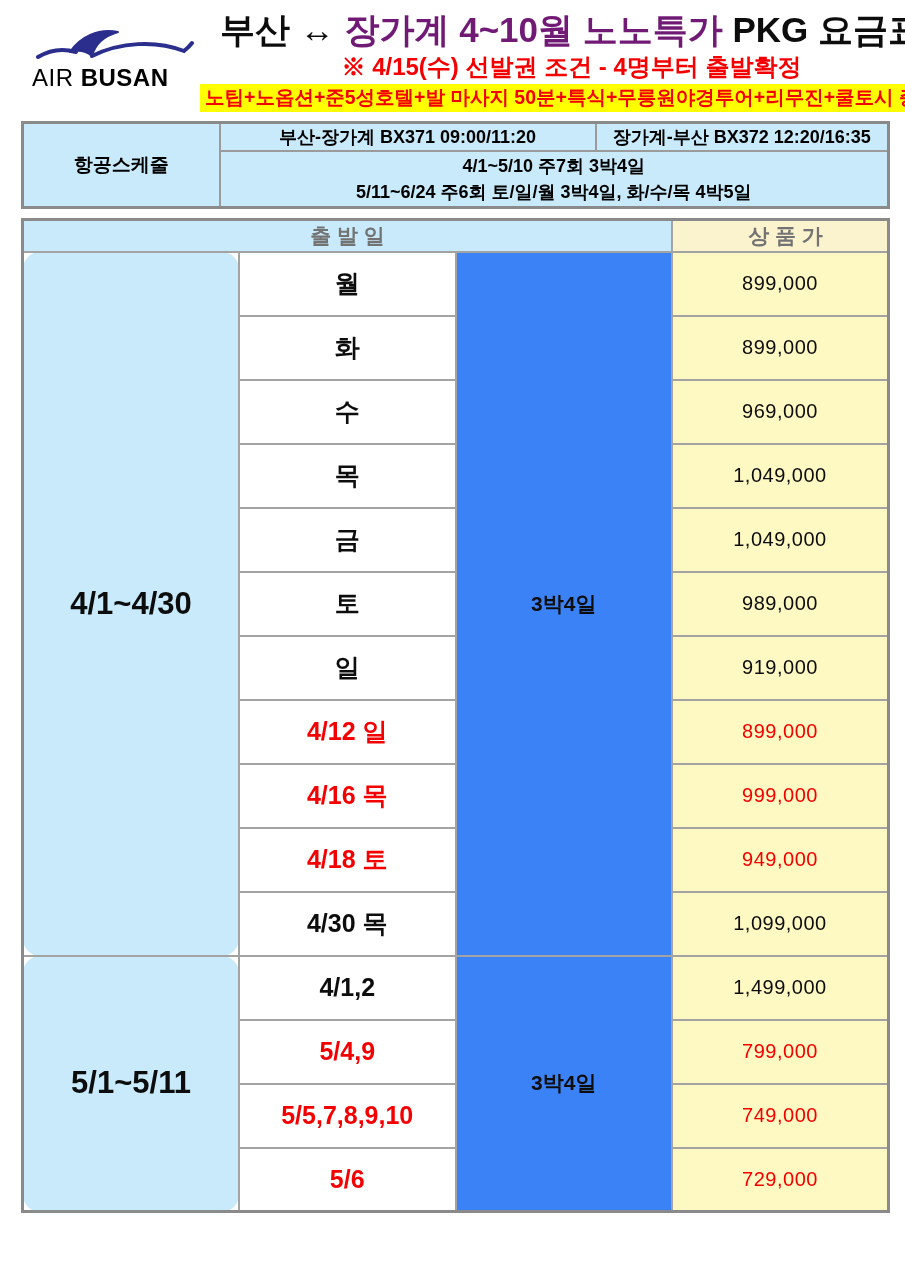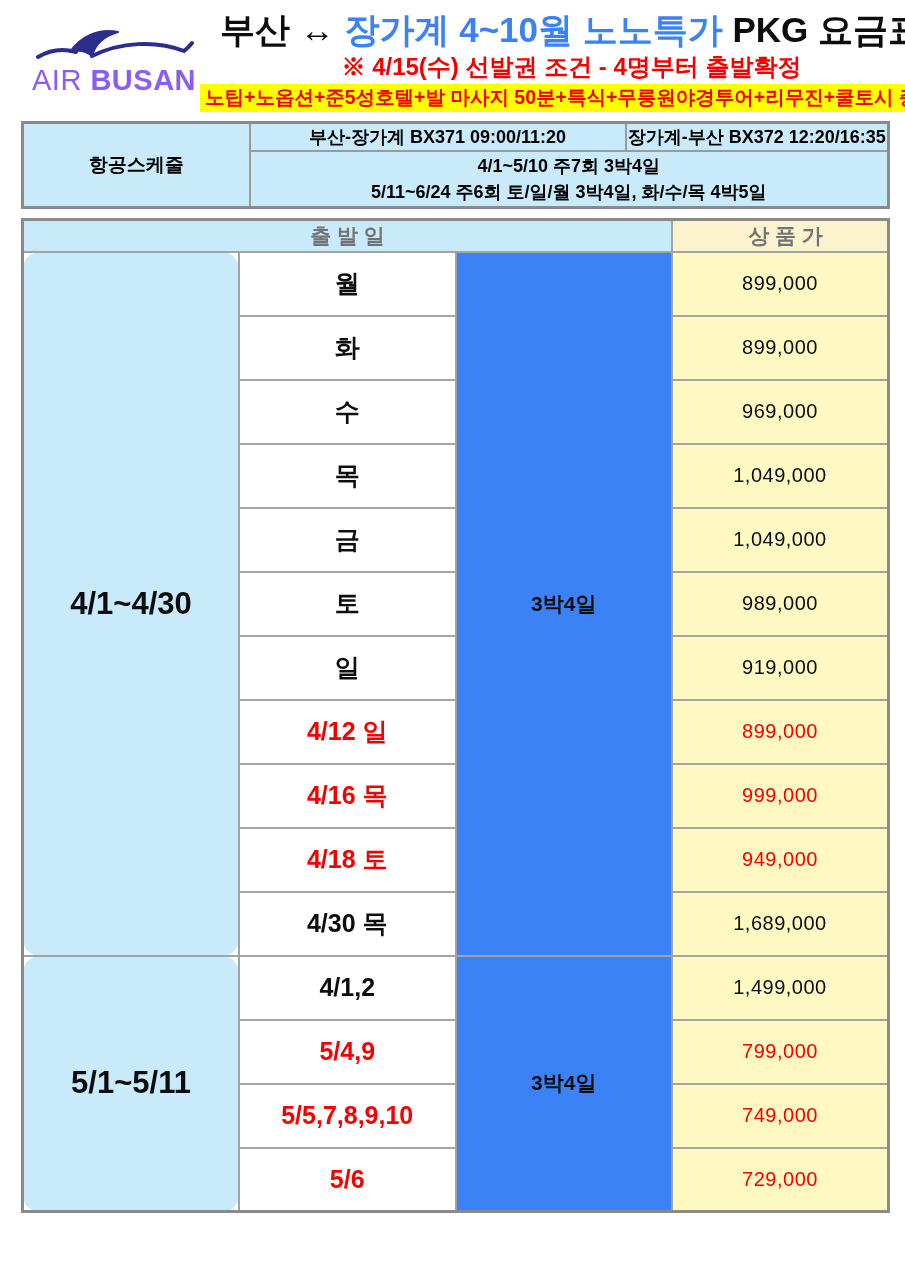--- a/index.html
+++ b/index.html
@@ -8,43 +8,43 @@
     width: 905px; height: 1280px;
     background: #ffffff;
     font-family: "Liberation Sans", sans-serif;
     color: #111;
     overflow: hidden;
   }
   
   .header { display: flex; padding-top: 8px; }
   .logo-box { width: 200px; flex: 0 0 200px; padding: 16px 0 0 32px; }
   .logo-bird { display: block; margin-left: 4px; }
-  .logo-text { font-size: 29px; color: #8b5cf6; white-space: nowrap; margin-top: -4px; letter-spacing: 0.5px; }
+  .logo-text { font-size: 24px; color: #000000; white-space: nowrap; margin-top: -4px; letter-spacing: 0.5px; }
   .logo-text .air { font-weight: normal; }
   .logo-text .busan { font-weight: bold; }
   .header-main { flex: 1 1 auto; text-align: center; padding-right: 10px; }
   .title-line { font-size: 35px; font-weight: bold; line-height: 1.25; white-space: nowrap; color: #0d0d0d; }
-  .title-line .blue { color: #3b82f6; }
+  .title-line .blue { color: #701a75; }
   .subtitle-line { font-size: 24px; font-weight: bold; color: #f50000; line-height: 1.15; margin-top: 1px; }
   .promo-line { margin-top: 4px; }
   .promo-badge {
     display: inline-block; background: #ffff00; color: #f50000;
     font-size: 19.5px; font-weight: bold; padding: 2px 5px; line-height: 1.2;
     white-space: nowrap;
   }
   
   table { border-collapse: collapse; margin-left: 21px; table-layout: fixed; }
   td { text-align: center; vertical-align: middle; }
   
   .sched-table { width: 869px; margin-top: 9px; border: 3px solid #8a8a8a; }
   .sched-table td {
     border: 2px solid #9b9b9b; background: #c8eafa;
     font-weight: bold; color: #000;
   }
-  .sched-label { width: 227px; font-size: 19px; }
+  .sched-label { width: 197px; font-size: 19px; }
   .sched-flight { font-size: 18px; height: 27px; }
   .sched-flight.out { width: 376px; }
   .sched-notes { height: 56px; font-size: 18px; line-height: 26px; }
   
   .price-table { width: 869px; margin-top: 9px; border: 3px solid #8a8a8a; }
   .price-table td { border: 2px solid #a3a3a3; }
   .hdr-cell { height: 31px; font-size: 21px; font-weight: bold; color: #737373; }
   .hdr-departure { background: #c8eafa; }
   .hdr-price { background: #faf3ce; padding-left: 12px; }
   .cell-period { width: 196px; background: #c8eafa; font-size: 31px; font-weight: bold; color: #0d0d0d; border-radius: 17px; }
@@ -135,21 +135,21 @@
   <tr class="body-row">
     <td class="cell-day red">4/16 목</td>
     <td class="cell-price red">999,000</td>
   </tr>
   <tr class="body-row">
     <td class="cell-day red">4/18 토</td>
     <td class="cell-price red">949,000</td>
   </tr>
   <tr class="body-row">
     <td class="cell-day">4/30 목</td>
-    <td class="cell-price">1,689,000</td>
+    <td class="cell-price">1,099,000</td>
   </tr>
 
   <tr class="body-row">
     <td class="cell-period" rowspan="4">5/1~5/11</td>
     <td class="cell-day">4/1,2</td>
     <td class="cell-duration" rowspan="4">3박4일</td>
     <td class="cell-price">1,499,000</td>
   </tr>
   <tr class="body-row">
     <td class="cell-day red">5/4,9</td>

